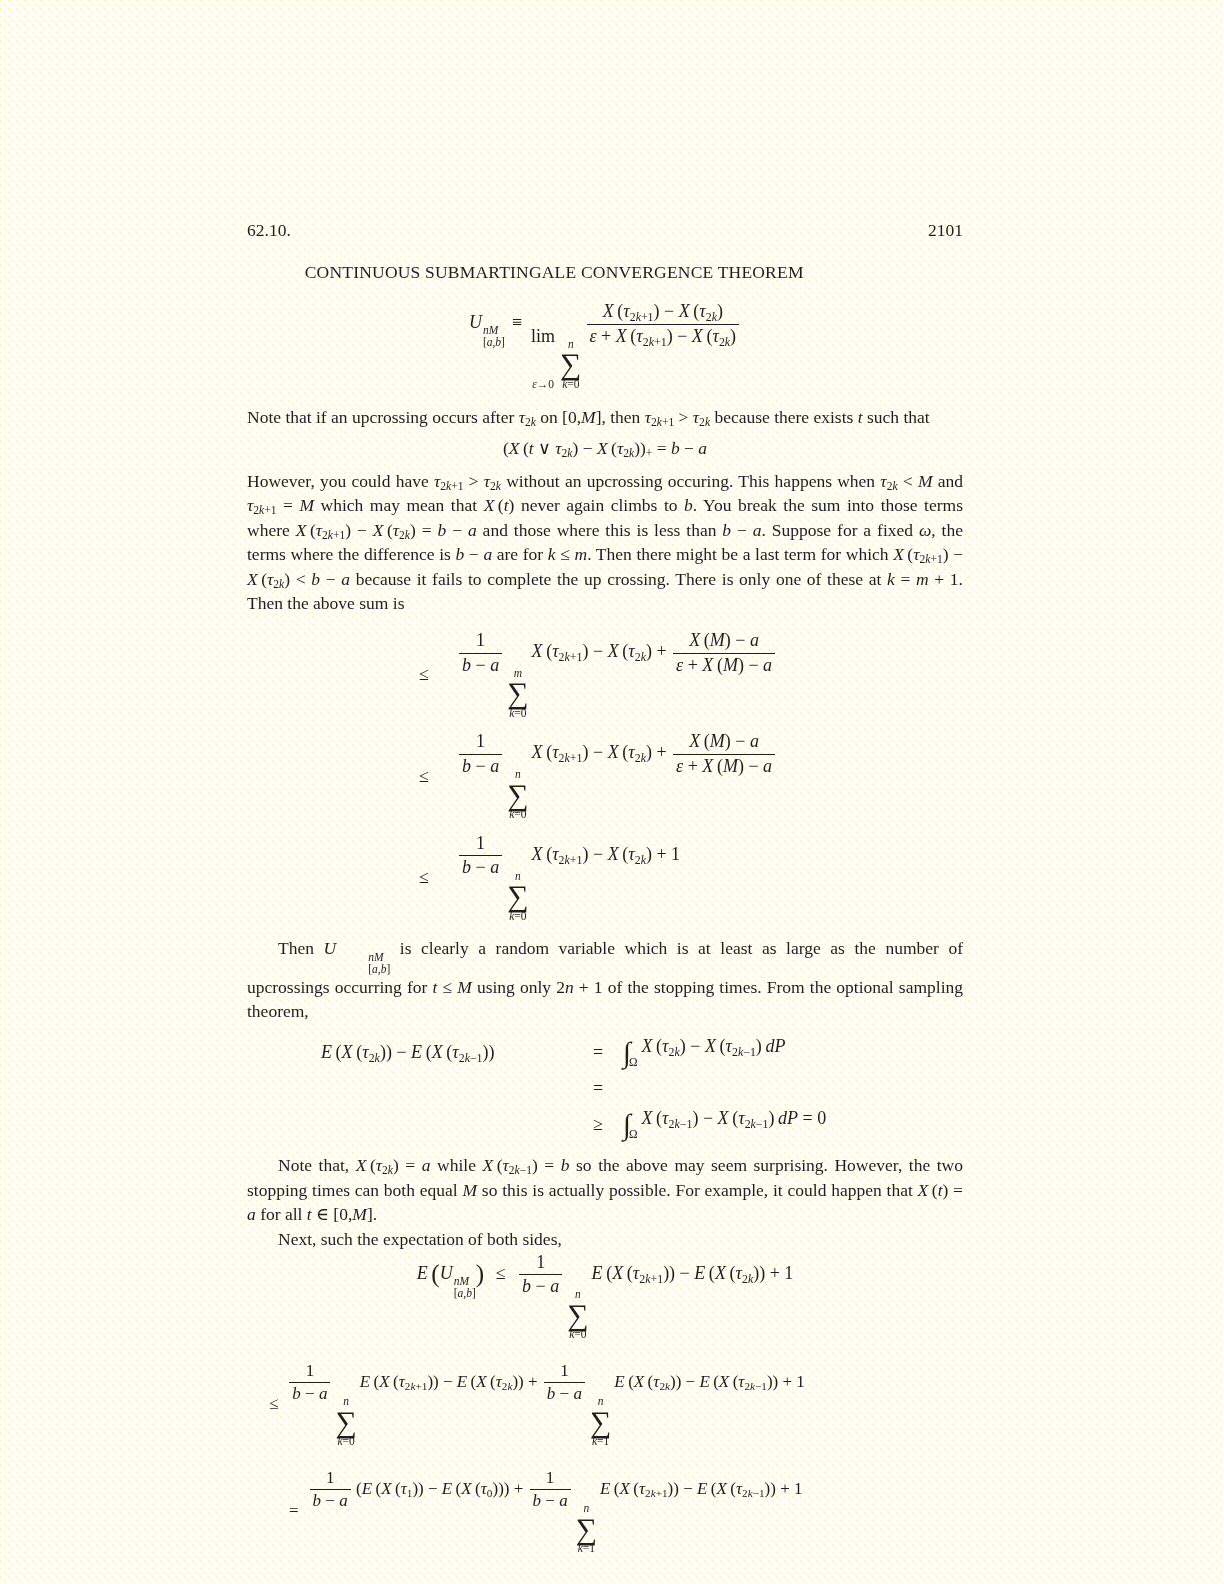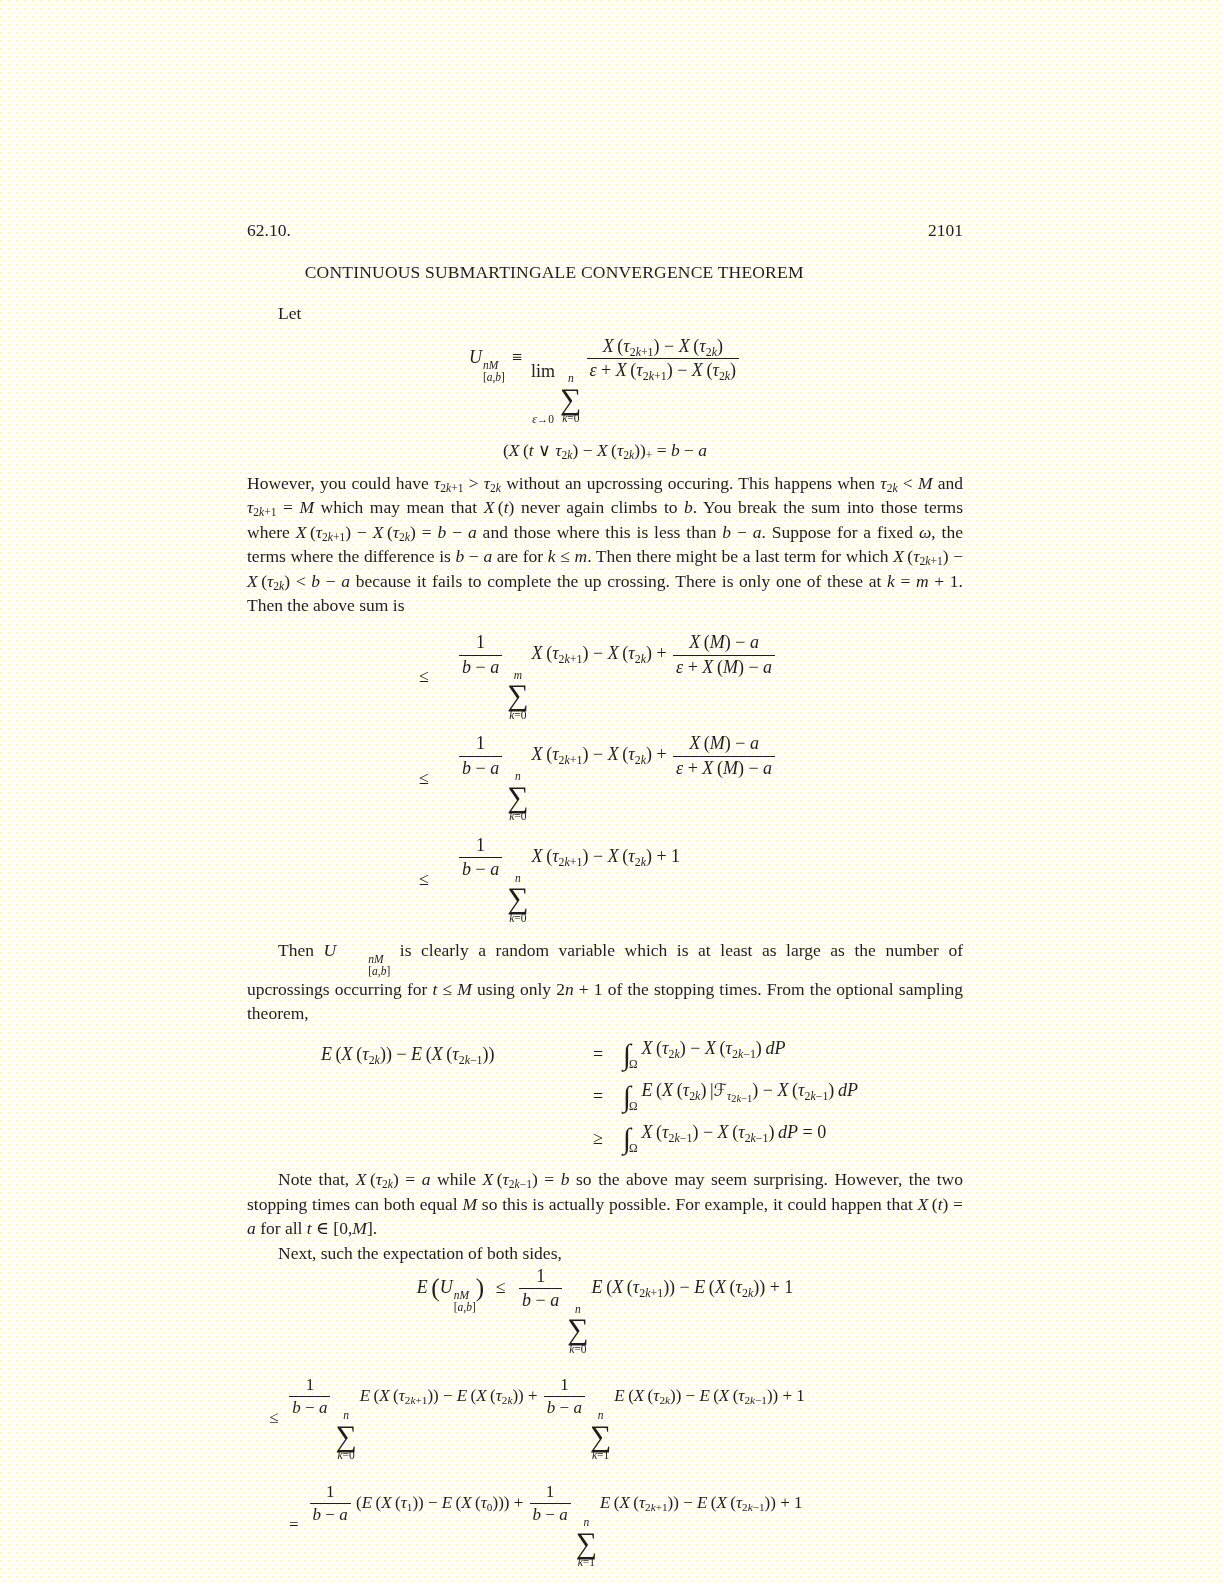--- a/index.html
+++ b/index.html
@@ -75,34 +75,34 @@
   <div class="content">
 
     <div class="hdr">
       <div class="left">
         <span class="num">62.10.</span>
         <span class="ttl">CONTINUOUS SUBMARTINGALE CONVERGENCE THEOREM</span>
       </div>
       <span class="pgnum">2101</span>
     </div>
 
-    <p class="body-par indent">Let</p>
 
     <div class="disp eq1"><em>U</em><span class="sk">
           <span class="t"><em>nM</em></span>
           <span class="b">[<em>a</em>,<em>b</em>]</span>
         </span><span class="rel">≡</span><span class="lm">
           <span>lim</span>
           <span class="b"><em>ε</em>→0</span>
         </span><span class="sm">
           <span class="t"><em>n</em></span>
           <span class="g">∑</span>
           <span class="b"><em>k</em>=0</span>
         </span><span class="fr"><span class="n"><em>X</em> (<em>τ</em><sub>2<em>k</em>+1</sub>) − <em>X</em> (<em>τ</em><sub>2<em>k</em></sub>)</span><span class="d"><em>ε</em> + <em>X</em> (<em>τ</em><sub>2<em>k</em>+1</sub>) − <em>X</em> (<em>τ</em><sub>2<em>k</em></sub>)</span></span></div>
 
+    <p class="body-par">Note that if an upcrossing occurs after <em>τ</em><sub>2<em>k</em></sub> on [0,<em>M</em>], then <em>τ</em><sub>2<em>k</em>+1</sub> &gt; <em>τ</em><sub>2<em>k</em></sub> because there exists <em>t</em> such that</p>
 
     <div class="disp eq2">(<em>X</em> (<em>t</em> ∨ <em>τ</em><sub>2<em>k</em></sub>) − <em>X</em> (<em>τ</em><sub>2<em>k</em></sub>))<sub>+</sub> = <em>b</em> − <em>a</em></div>
 
     <p class="body-par">However, you could have <em>τ</em><sub>2<em>k</em>+1</sub> &gt; <em>τ</em><sub>2<em>k</em></sub> without an upcrossing occuring. This happens when <em>τ</em><sub>2<em>k</em></sub> &lt; <em>M</em> and <em>τ</em><sub>2<em>k</em>+1</sub> = <em>M</em> which may mean that <em>X</em> (<em>t</em>) never again climbs to <em>b</em>. You break the sum into those terms where <em>X</em> (<em>τ</em><sub>2<em>k</em>+1</sub>) − <em>X</em> (<em>τ</em><sub>2<em>k</em></sub>) = <em>b</em> − <em>a</em> and those where this is less than <em>b</em> − <em>a</em>. Suppose for a fixed <em>ω</em>, the terms where the difference is <em>b</em> − <em>a</em> are for <em>k</em> ≤ <em>m</em>. Then there might be a last term for which <em>X</em> (<em>τ</em><sub>2<em>k</em>+1</sub>) − <em>X</em> (<em>τ</em><sub>2<em>k</em></sub>) &lt; <em>b</em> − <em>a</em> because it fails to complete the up crossing. There is only one of these at <em>k</em> = <em>m</em> + 1. Then the above sum is</p>
 
     <div class="eq3">
       <div class="row">
         <span class="rcell">≤</span>
         <span><span class="fr"><span class="n">1</span><span class="d"><em>b</em> − <em>a</em></span></span><span class="sm">
               <span class="t"><em>m</em></span>
@@ -135,21 +135,20 @@
 
     <div class="eq4">
       <div class="row">
         <span class="lhs"><em>E</em> (<em>X</em> (<em>τ</em><sub>2<em>k</em></sub>)) − <em>E</em> (<em>X</em> (<em>τ</em><sub>2<em>k</em>−1</sub>))</span>
         <span class="rcell">=</span>
         <span><span class="it">∫</span><span class="io">Ω</span><em>X</em> (<em>τ</em><sub>2<em>k</em></sub>) − <em>X</em> (<em>τ</em><sub>2<em>k</em>−1</sub>) <em>dP</em></span>
       </div>
       <div class="row">
         <span class="lhs"></span>
         <span class="rcell">=</span>
-        <span><span class="it">∫</span><span class="io">Ω</span><em>E</em> (<em>X</em> (<em>τ</em><sub>2<em>k</em></sub>) |<span class="scr">ℱ</span><sub><em>τ</em><sub>2<em>k</em>−1</sub></sub>) − <em>X</em> (<em>τ</em><sub>2<em>k</em>−1</sub>) <em>dP</em></span>
       </div>
       <div class="row">
         <span class="lhs"></span>
         <span class="rcell">≥</span>
         <span><span class="it">∫</span><span class="io">Ω</span><em>X</em> (<em>τ</em><sub>2<em>k</em>−1</sub>) − <em>X</em> (<em>τ</em><sub>2<em>k</em>−1</sub>) <em>dP</em> = 0</span>
       </div>
     </div>
 
     <p class="body-par indent">Note that, <em>X</em> (<em>τ</em><sub>2<em>k</em></sub>) = <em>a</em> while <em>X</em> (<em>τ</em><sub>2<em>k</em>−1</sub>) = <em>b</em> so the above may seem surprising. However, the two stopping times can both equal <em>M</em> so this is actually possible. For example, it could happen that <em>X</em> (<em>t</em>) = <em>a</em> for all <em>t</em> ∈ [0,<em>M</em>].</p>
     <p class="body-par indent">Next, such the expectation of both sides,</p>

